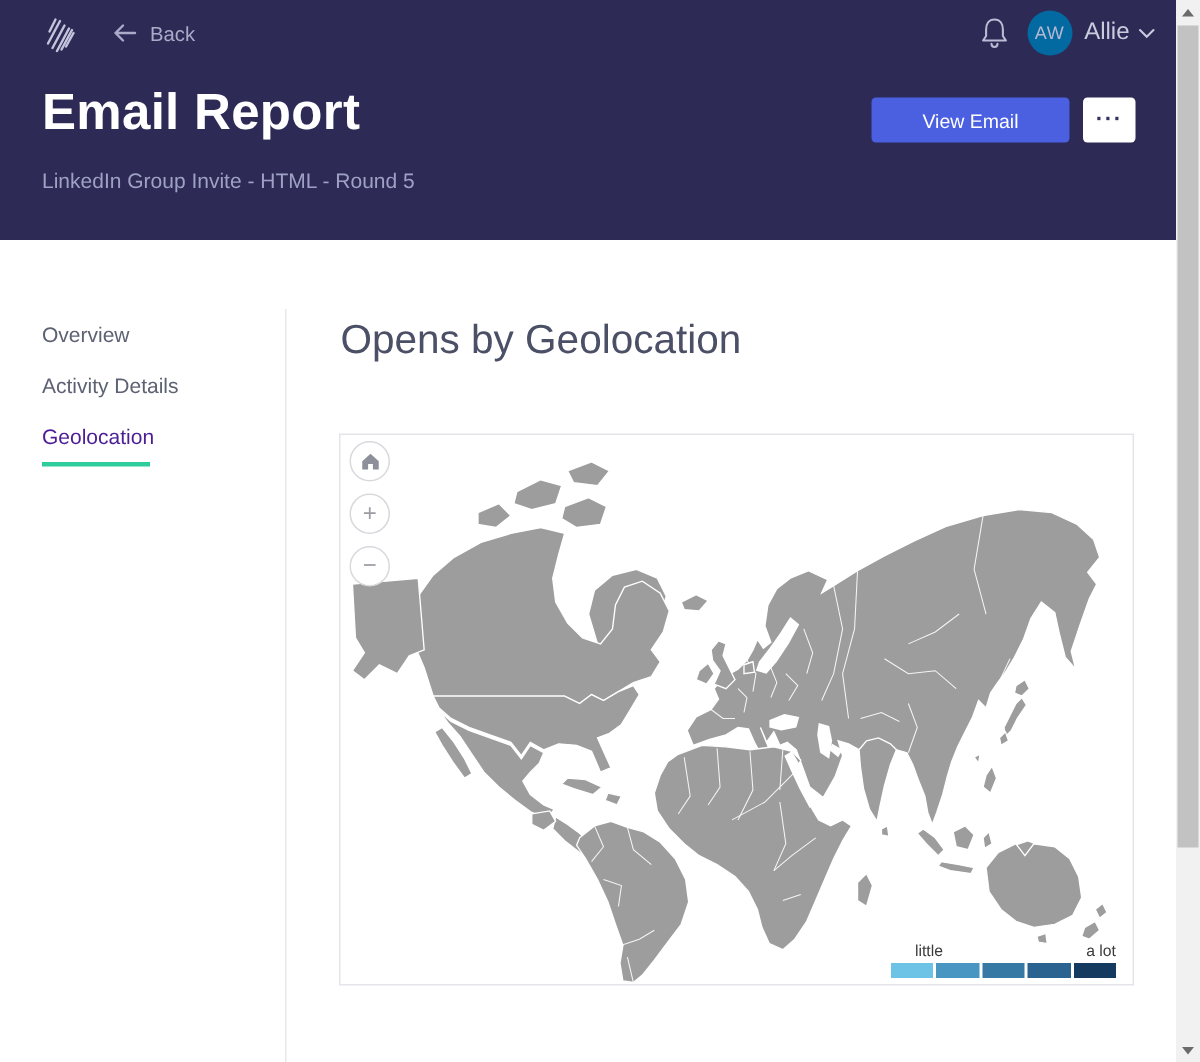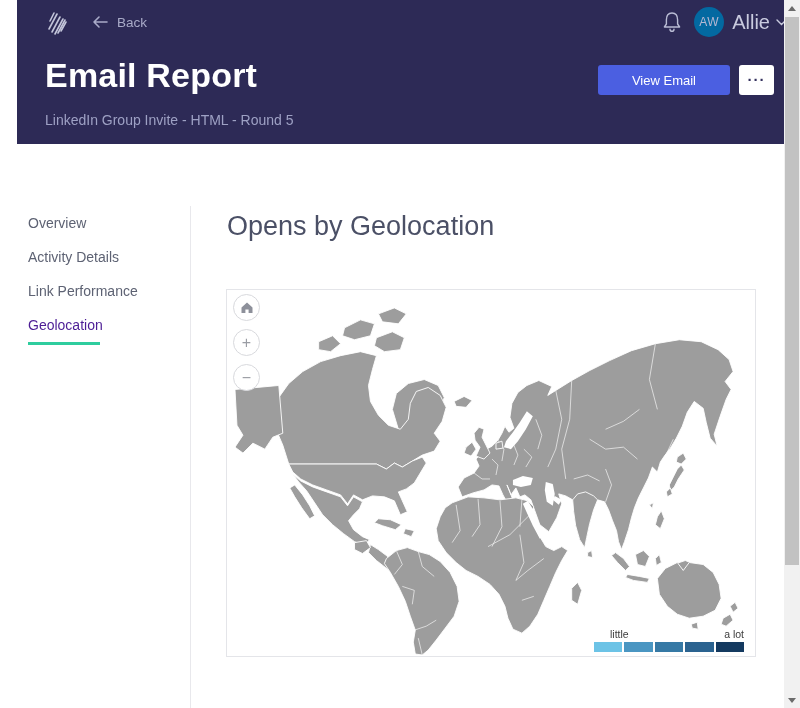--- a/index.html
+++ b/index.html
@@ -1,35 +1,35 @@
 <!DOCTYPE html>
 <html style="--header-bg: #2d2a56; --primary-btn: #4b5fe1; --active-underline: #2ecd9e; --country-default: #9d9d9d;"><head>
 <meta charset="utf-8">
 <style>
   * { box-sizing: border-box; margin: 0; padding: 0; }
   html,body { width:800px; height:708px; overflow:hidden; background:#fff;
               font-family:"Liberation Sans", sans-serif; }
   #app { position:relative; width:800px; height:708px; background:#fff; }
 
   
-  .header { position:absolute; left:17px; top:0; width:784px; height:144px;
+  .header { position:absolute; left:0; top:0; width:784px; height:160px;
             background:var(--header-bg,#2d2a56); color:#fff; }
   .topbar { position:absolute; left:0; top:0; right:0; height:44px;
             display:flex; align-items:center; padding:0 14px 0 28px; }
   .logo { width:28px; height:28px; flex:0 0 auto; }
   .back-group { display:flex; align-items:center; margin-left:18px; cursor:pointer; }
   .back-arrow { width:18px; height:14px; }
   .back-label { margin-left:8px; font-size:13.5px; color:#a9abc8; }
   .topbar-spacer { flex:1; }
   .bell { width:20px; height:22px; margin-right:12px; cursor:pointer; }
   .avatar { width:30px; height:30px; border-radius:50%; background:#0369a1;
             color:#b6b8d2; font-size:12px; display:flex; align-items:center;
             justify-content:center; letter-spacing:.5px; cursor:pointer; }
   .user-group { display:flex; align-items:center; margin-left:8px; cursor:pointer; }
-  .user-name { font-size:20px; color:#c9cbdf; }
+  .user-name { font-size:16px; color:#c9cbdf; }
   .chev { margin-left:6px; }
 
   .title-row { position:absolute; left:28px; right:27px; top:56px;
                display:flex; align-items:flex-start; }
   .page-title { font-size:34px; font-weight:600; color:#fff; letter-spacing:.2px; }
   .title-spacer { flex:1; }
   .btn-primary { margin-top:9px; height:30px; padding:0 34px; border:none;
                  border-radius:3px; background:var(--primary-btn,#4b5fe1);
                  color:#fff; font-size:13px; font-family:inherit; cursor:pointer; }
   .btn-more { margin-top:9px; margin-left:9px; width:35px; height:30px; border:none;
@@ -137,24 +137,20 @@
     <div class="page-subtitle">LinkedIn Group Invite - HTML - Round 5</div>
   </div>
 
   <nav class="sidebar">
     <div class="side-item">
       <span>Overview</span>
       
     </div>
     <div class="side-item">
       <span>Activity Details</span>
-      
-    </div>
-    <div class="side-item">
-      <span>Link Performance</span>
       
     </div>
     <div class="side-item active">
       <span>Geolocation</span>
       <div class="underline"></div>
     </div>
   </nav>
   <div class="v-divider"></div>
 
   <h2 class="content-heading">Opens by Geolocation</h2>

